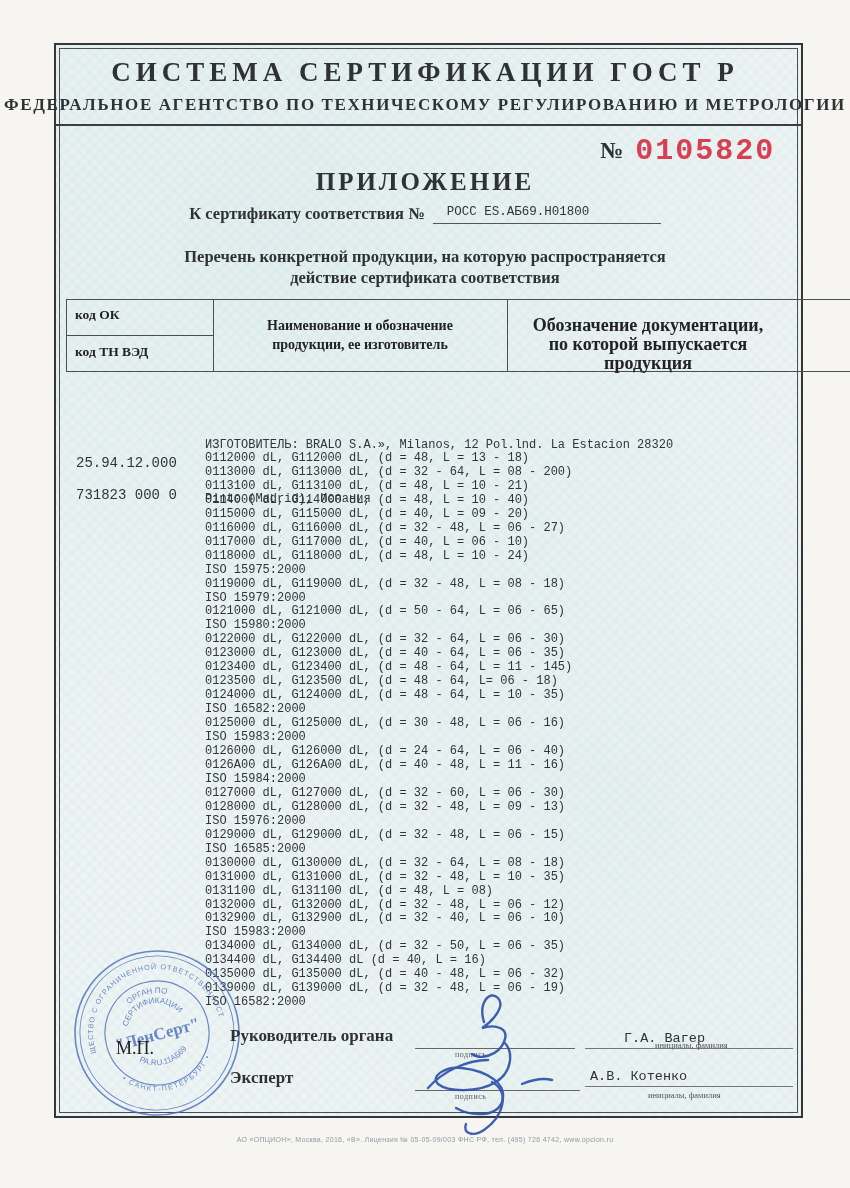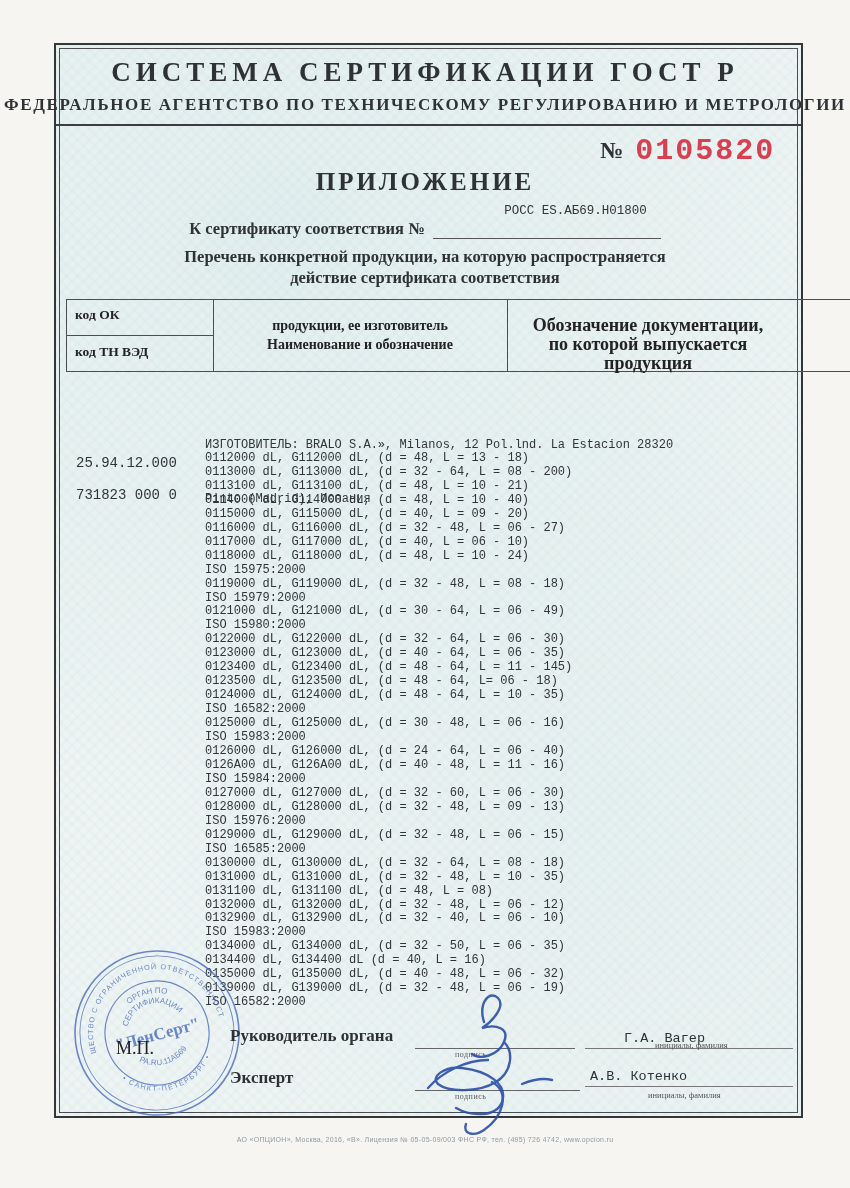--- a/index.html
+++ b/index.html
@@ -43,21 +43,21 @@
     font-size:30px;letter-spacing:2px;
   }
   .title{top:168px;font-size:25px;font-weight:bold;letter-spacing:3px;color:#2e3235;}
   .certline{
     top:204px;left:0;width:100%;display:flex;justify-content:center;
     align-items:flex-end;gap:8px;
   }
   .certline .lbl{font-size:16.5px;font-weight:bold;color:#2e3235;}
   .certline .num{
     font-family:"Liberation Mono", monospace;font-size:12.5px;color:#333;
-    border-bottom:1px solid #555;padding:0 14px 20px 14px;min-width:200px;text-align:right;
+    border-bottom:1px solid #555;padding:0 14px 4px 14px;min-width:200px;text-align:left;
   }
   .subtitle{
     top:246px;font-size:16.5px;font-weight:bold;line-height:21px;color:#2e3235;
   }
   
   .tbl{
     left:66px;top:299px;width:798px;height:73px;border:1px solid #4a4e52;box-sizing:border-box;
   }
   .tbl .v1{position:absolute;left:146px;top:0;bottom:0;border-left:1px solid #4a4e52;}
   .tbl .v2{position:absolute;left:440px;top:0;bottom:0;border-left:1px solid #4a4e52;}
@@ -131,22 +131,22 @@
     <div>действие сертификата соответствия</div>
   </div>
 
   <div class="abs tbl">
     <div class="v1"></div>
     <div class="v2"></div>
     <div class="hhalf"></div>
     <div class="c1a">код ОК</div>
     <div class="c1b">код ТН ВЭД</div>
     <div class="c2">
+      <div>Наименование и обозначение</div>
       <div>продукции, ее изготовитель</div>
-      <div>Наименование и обозначение</div>
     </div>
     <div class="c3">
       <div>Обозначение документации,</div>
       <div>по которой выпускается продукция</div>
     </div>
   </div>
 
   <div class="abs manufacturer mono">
     <div>ИЗГОТОВИТЕЛЬ: BRALO S.A.», Milanos, 12 Pol.lnd. La Estacion 28320</div>
     <div>Pinto (Madrid), Испания</div>
@@ -160,21 +160,21 @@
       <div class="pline">0113000 dL, G113000 dL, (d = 32 - 64, L = 08 - 200)</div>
       <div class="pline">0113100 dL, G113100 dL, (d = 48, L = 10 - 21)</div>
       <div class="pline">0114000 dL, G114000 dL, (d = 48, L = 10 - 40)</div>
       <div class="pline">0115000 dL, G115000 dL, (d = 40, L = 09 - 20)</div>
       <div class="pline">0116000 dL, G116000 dL, (d = 32 - 48, L = 06 - 27)</div>
       <div class="pline">0117000 dL, G117000 dL, (d = 40, L = 06 - 10)</div>
       <div class="pline">0118000 dL, G118000 dL, (d = 48, L = 10 - 24)</div>
       <div class="pline">ISO 15975:2000</div>
       <div class="pline">0119000 dL, G119000 dL, (d = 32 - 48, L = 08 - 18)</div>
       <div class="pline">ISO 15979:2000</div>
-      <div class="pline">0121000 dL, G121000 dL, (d = 30 - 64, L = 06 - 49)</div>
+      <div class="pline">0121000 dL, G121000 dL, (d = 50 - 64, L = 06 - 65)</div>
       <div class="pline">ISO 15980:2000</div>
       <div class="pline">0122000 dL, G122000 dL, (d = 32 - 64, L = 06 - 30)</div>
       <div class="pline">0123000 dL, G123000 dL, (d = 40 - 64, L = 06 - 35)</div>
       <div class="pline">0123400 dL, G123400 dL, (d = 48 - 64, L = 11 - 145)</div>
       <div class="pline">0123500 dL, G123500 dL, (d = 48 - 64, L= 06 - 18)</div>
       <div class="pline">0124000 dL, G124000 dL, (d = 48 - 64, L = 10 - 35)</div>
       <div class="pline">ISO 16582:2000</div>
       <div class="pline">0125000 dL, G125000 dL, (d = 30 - 48, L = 06 - 16)</div>
       <div class="pline">ISO 15983:2000</div>
       <div class="pline">0126000 dL, G126000 dL, (d = 24 - 64, L = 06 - 40)</div>

